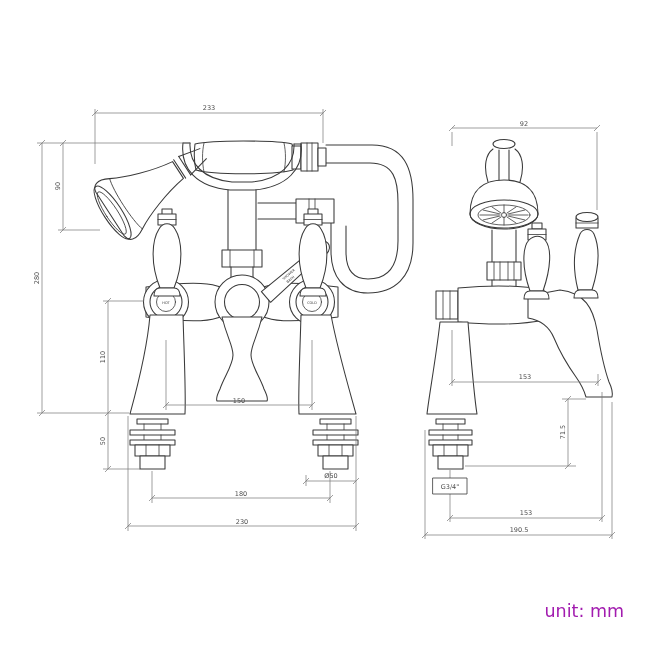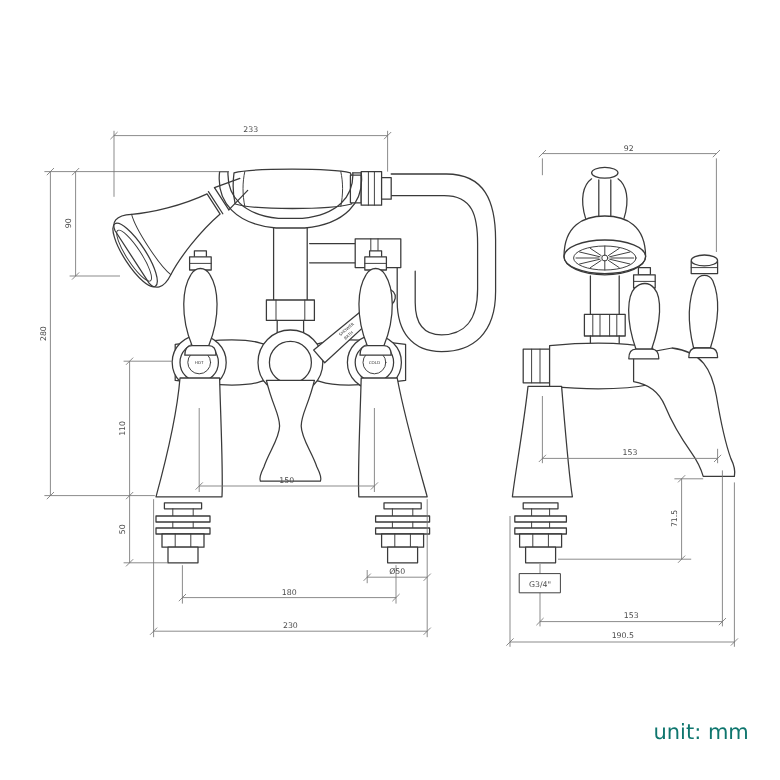--- a/index.html
+++ b/index.html
@@ -5,21 +5,21 @@
   html,body{margin:0;padding:0;background:#ffffff;}
   .canvas{position:relative;width:650px;height:650px;background:#fff;overflow:hidden;
           font-family:"DejaVu Sans","Liberation Sans",sans-serif;}
   svg{position:absolute;left:0;top:0;}
   .art{stroke:#3a3a3a;stroke-width:1.05;fill:none;stroke-linecap:round;stroke-linejoin:round;}
   .wf{fill:#ffffff;}
   .thin{stroke-width:0.8;}
   .dim{stroke:#757575;stroke-width:0.7;fill:none;}
   .dimtxt{fill:#4c4c4c;font-size:6.5px;font-family:"DejaVu Sans","Liberation Sans",sans-serif;}
   .tinytxt{fill:#3a3a3a;font-size:3.4px;font-family:"DejaVu Sans","Liberation Sans",sans-serif;}
-  .unit-label{position:absolute;right:26px;top:601px;font-size:17.5px;color:#0f766e;}
+  .unit-label{position:absolute;right:26px;top:601px;font-size:17.5px;color:#a21caf;}
 </style>
 </head>
 <body>
 
 <div class="canvas">
 <svg width="650" height="650" viewBox="0 0 650 650">
   <rect x="0" y="0" width="650" height="650" fill="#ffffff"></rect>
 
   <g>
     <g>

